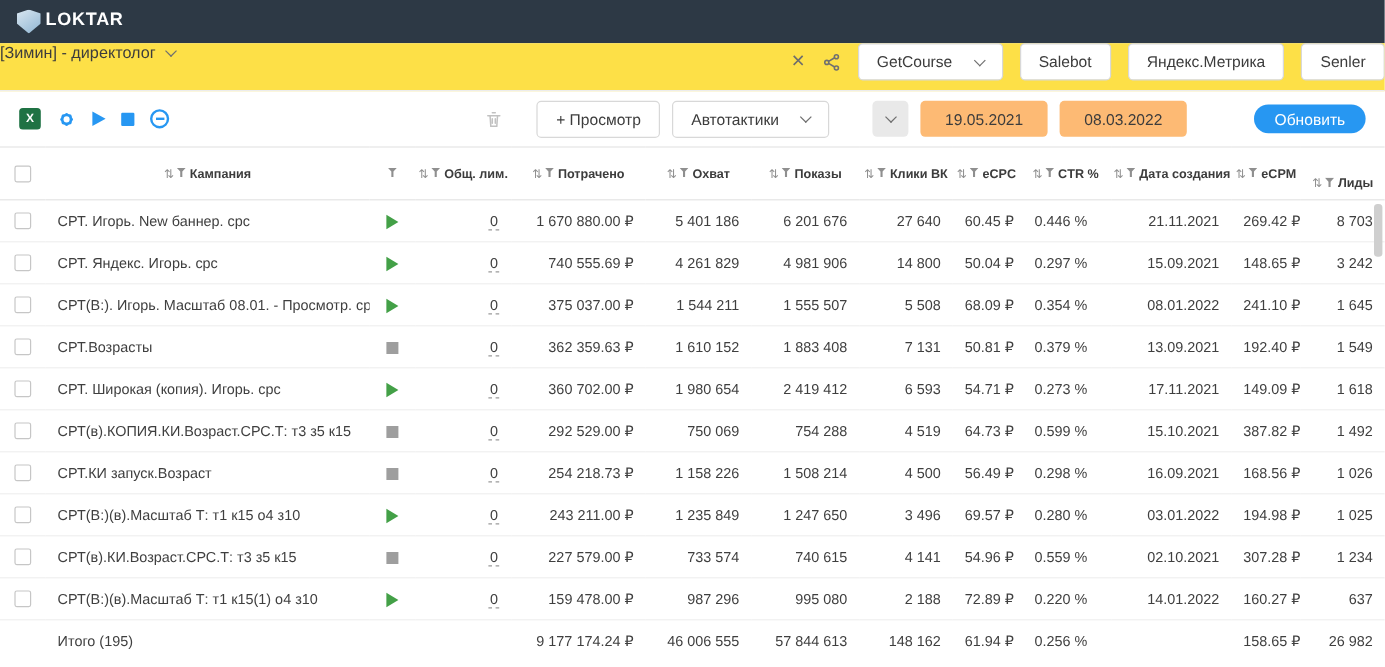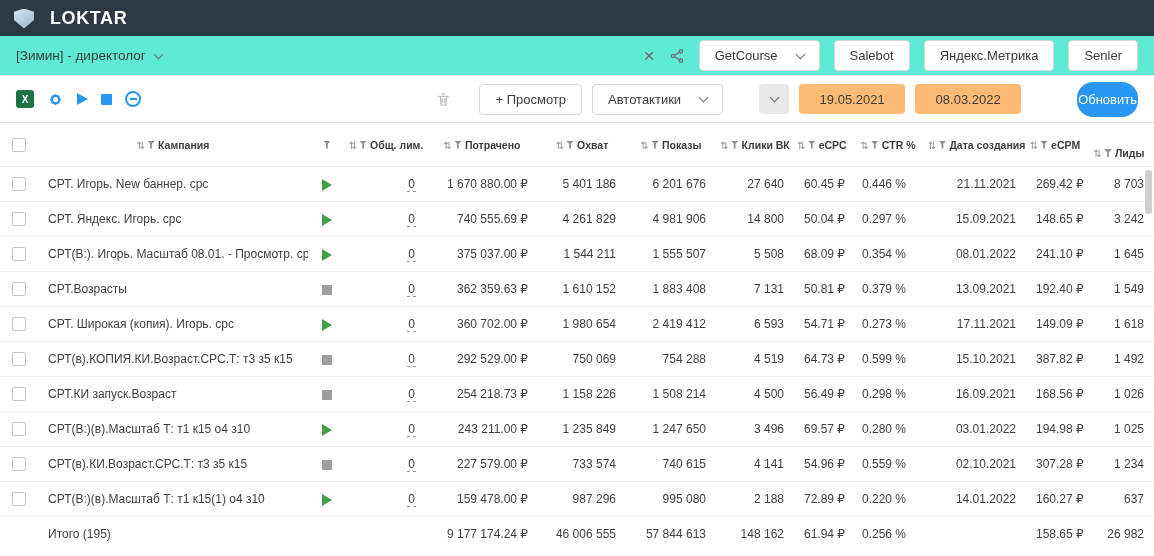--- a/index.html
+++ b/index.html
@@ -1,48 +1,48 @@
 <!DOCTYPE html>
 <html><head>
 <meta charset="utf-8">
 <style>
   *{box-sizing:border-box;margin:0;padding:0}
   html,body{width:1154px;height:556px;overflow:hidden}
   body{font-family:"Liberation Sans","DejaVu Sans",sans-serif;background:#fff;color:#3c3c3c;position:relative}
 
   
   .topbar{height:36px;background:#2d3945;display:flex;align-items:center;padding:0 14px;color:#fff}
-  .logo{display:flex;align-items:flex-end;gap:16px;font-weight:bold;font-size:18px;letter-spacing:.6px;cursor:pointer}
+  .logo{display:flex;align-items:flex-start;gap:4px;font-weight:bold;font-size:15px;letter-spacing:.6px;cursor:pointer}
   .logo-icon{width:20px;height:20px;display:inline-block;background:linear-gradient(145deg,#d9e7f1,#8fb5d2);clip-path:polygon(50% 0,100% 16%,100% 58%,50% 100%,0 58%,0 16%)}
   .topbar-right{margin-left:auto;display:flex;align-items:center;gap:16px;margin-right:185px}
   .tariff{text-align:right;font-size:10px;color:#8e9ba5;line-height:1.3}
   .vk-logo{font-weight:bold;font-size:14px;letter-spacing:-.5px;cursor:pointer}
   .help-circle{width:19px;height:19px;border:2px solid #8e9ba5;border-radius:50%;color:#8e9ba5;font-size:11px;font-weight:bold;display:flex;align-items:center;justify-content:center;cursor:pointer}
 
   
-  .subheader{height:40px;display:flex;align-items:center;padding:0 16px;border-bottom:1px solid #ececec;background:#5eead4}
+  .subheader{height:40px;display:flex;align-items:flex-start;padding:0 0;border-bottom:1px solid #ececec;background:#fde047}
   .account{display:flex;align-items:center;gap:9px;font-size:13.5px;color:#3c3c3c;cursor:pointer}
   .chev{width:7px;height:7px;border-right:1.6px solid #6f6f6f;border-bottom:1.6px solid #6f6f6f;transform:rotate(45deg);display:inline-block;margin-bottom:3px}
   .subheader-right{margin-left:auto;display:flex;align-items:center;gap:14px}
   .icon-close{font-size:19px;color:#6d6d6d;line-height:1;cursor:pointer}
   .btn{border:1px solid #d8d8d8;border-radius:4px;background:#fff;font-size:13px;color:#3c3c3c;padding:7px 15px;display:flex;align-items:center;gap:19px;font-family:inherit;cursor:pointer;white-space:nowrap}
 
   
   .toolbar{height:46px;display:flex;align-items:center;padding:0 16px}
   .tool-icons{display:flex;align-items:center;gap:13px}
   .excel-ic{width:18px;height:18px;background:#1f7244;color:#fff;border-radius:3px;font-size:10px;font-weight:bold;display:flex;align-items:center;justify-content:center;cursor:pointer}
   .play-ic{width:0;height:0;border-left:11px solid #2797f2;border-top:6.5px solid transparent;border-bottom:6.5px solid transparent;cursor:pointer}
   .stop-ic{width:11px;height:11px;background:#2797f2;border-radius:1px;cursor:pointer}
   .minus-ic{width:16px;height:16px;border:2px solid #2797f2;border-radius:50%;display:flex;align-items:center;justify-content:center;cursor:pointer}
   .minus-ic::after{content:"";width:7px;height:2px;background:#2797f2}
   .toolbar-right{margin-left:auto;display:flex;align-items:center;gap:10px}
   .trash{opacity:.55;display:flex;cursor:pointer;margin-right:18px}
   .mini-drop{width:30px;height:30px;background:#e9e9e9;border:none;border-radius:4px;display:flex;align-items:center;justify-content:center;margin-left:26px;cursor:pointer}
   .date-input{width:106px;height:30px;background:#fdba74;border-radius:4px;display:flex;align-items:center;justify-content:center;font-size:13px;color:#3c3c3c;cursor:pointer}
-  .refresh-btn{background:#2797f2;color:#fff;border:none;border-radius:16px;height:35px;padding:0 1px;font-size:13px;font-family:inherit;margin-left:46px;cursor:pointer}
+  .refresh-btn{background:#2797f2;color:#fff;border:none;border-radius:16px;height:24px;padding:0 17px;font-size:13px;font-family:inherit;margin-left:46px;cursor:pointer}
 
   
   table{width:1154px;border-collapse:collapse;table-layout:fixed;border-top:1px solid #e4e4e4}
   thead th{height:44px;border-bottom:1px solid #e4e4e4;font-size:10.5px;font-weight:bold;color:#3c3c3c;text-align:center;vertical-align:middle;padding:0 2px;overflow:hidden;white-space:nowrap;cursor:pointer}
   th.th-leads{vertical-align:bottom;padding-bottom:7px}
   tbody td{height:35px;border-bottom:1px solid #efefef;font-size:12px;color:#3f3f3f;padding:0 10px;white-space:nowrap;overflow:hidden;vertical-align:middle}
   .c-num{text-align:right}
   .c-ctr{text-align:left;padding-left:12px}
   .c-name{text-align:left}
   td.c-check,td.c-status,th.c-check,th.c-status{text-align:center;padding:0}

